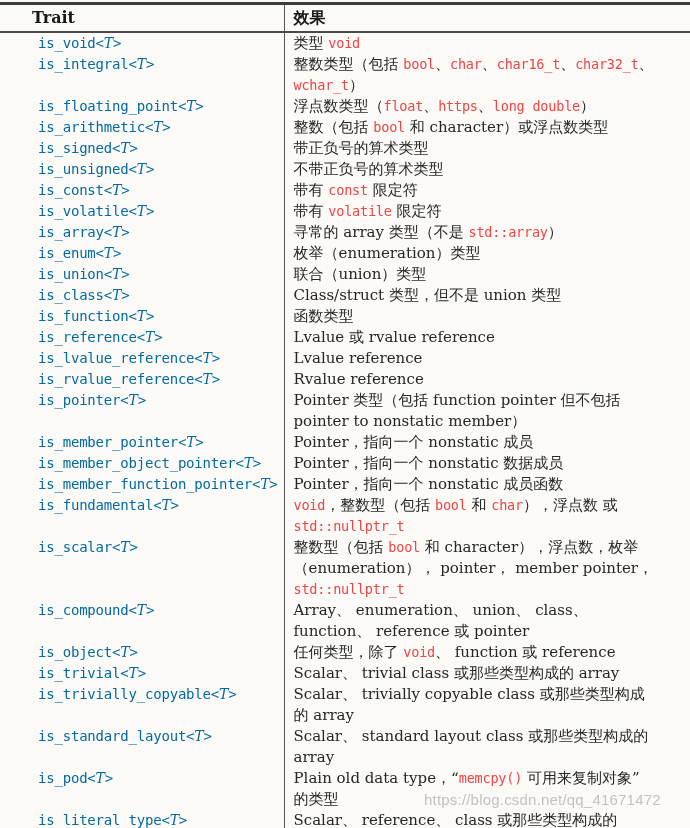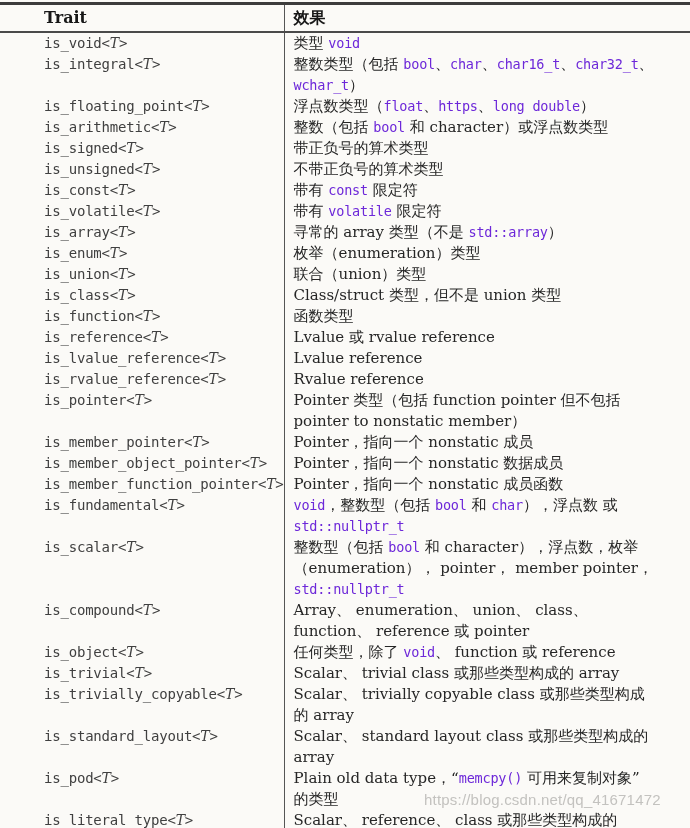--- a/index.html
+++ b/index.html
@@ -49,44 +49,45 @@
   }
   thead th {
     border-bottom: 2px solid #4a4a4a;
     font-weight: bold;
     font-size: 16px;
     color: #171717;
     padding-top: 2px;
     padding-bottom: 2px;
     line-height: 22px;
   }
-  th.trait-h, td.trait-cell { padding-left: 44px; padding-right: 6px; }
+  th.trait-h, td.trait-cell { padding-left: 32px; padding-right: 6px; }
   th.effect-h, td.effect-cell {
     border-left: 1px solid #555;
     padding-left: 9px;
     padding-right: 34px;
   }
   td {
     font-size: 15px;
   }
   code.trait {
     font-family: "DejaVu Sans Mono", monospace;
     font-size: 14px;
-    color: #404040;
+    color: #0369a1;
     letter-spacing: -0.2px;
+    margin-left: 6px;
   }
   code.trait i {
     font-family: "DejaVu Serif", serif;
     font-style: italic;
     font-size: 14px;
   }
   code.fx {
     font-family: "DejaVu Sans Mono", monospace;
     font-size: 13.5px;
-    color: #6d28d9;
+    color: #ef4444;
     letter-spacing: -0.2px;
   }
 </style>
 </head>
 <body>
 
 <div class="page">
 
   <div class="watermark">https://blog.csdn.net/qq_41671472</div>
 

